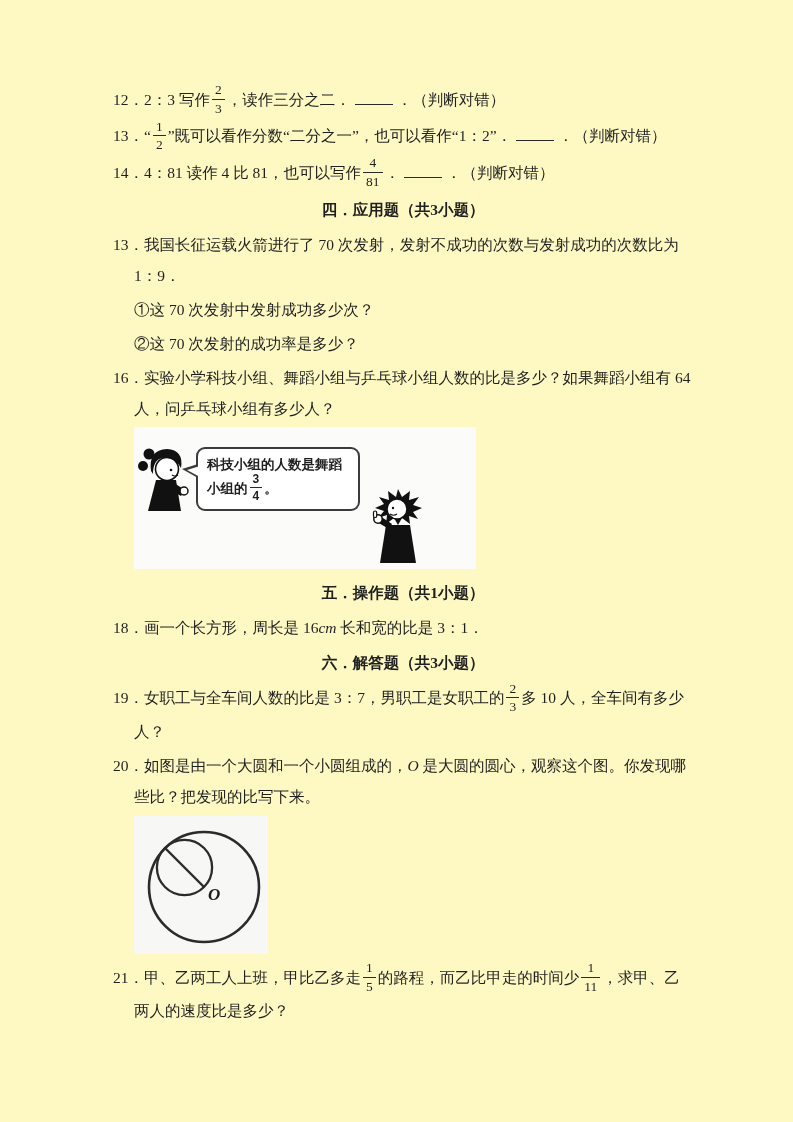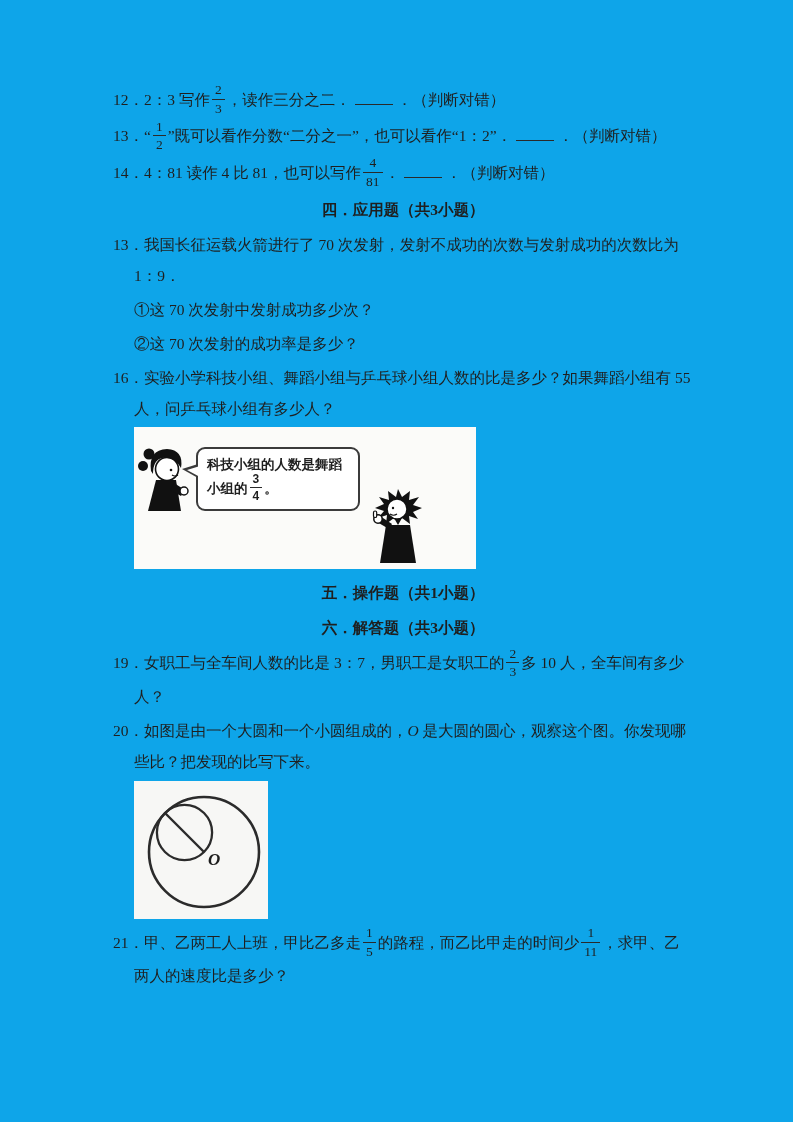--- a/index.html
+++ b/index.html
@@ -1,20 +1,20 @@
 <!DOCTYPE html>
 <html><head>
 <meta charset="utf-8">
 <style>
   html,body { margin:0; padding:0; background:#ffffff; }
   .page {
     position:relative;
     width:793px; height:1122px;
     box-sizing:border-box;
-    background:#0ea5e9;
+    background:#fef9c3;
     padding:84px 100px 35px 113px;
     font-family:"Liberation Serif","DejaVu Serif",serif;
     color:#1f1f1f;
     font-size:15.5px;
     overflow:hidden;
   }
   p { margin:0 0 3px 0; line-height:31px; }
   .q   { padding-left:21px; text-indent:-21px; }
   .sub { padding-left:21px; }
   .sec { font-weight:bold; margin:4px 0 4px 0;text-align:center; }
@@ -75,21 +75,21 @@
   <p class="q"><span class="qnum">13．</span><span>“<span class="frac"><span class="fnum">1</span><span class="fden">2</span></span>”既可以看作分数“二分之一”，也可以看作“1：2”．<span class="blank"></span>．（判断对错）</span></p>
 
   <p class="q"><span class="qnum">14．</span><span>4：81 读作 4 比 81，也可以写作<span class="frac"><span class="fnum">4</span><span class="fden">81</span></span>．<span class="blank"></span>．（判断对错）</span></p>
 
   <p class="sec">四．应用题（共3小题）</p>
 
   <p class="q"><span class="qnum">13．</span><span>我国长征运载火箭进行了 70 次发射，发射不成功的次数与发射成功的次数比为 1：9．</span></p>
   <p class="sub">①这 70 次发射中发射成功多少次？</p>
   <p class="sub">②这 70 次发射的成功率是多少？</p>
 
-  <p class="q"><span class="qnum">16．</span><span>实验小学科技小组、舞蹈小组与乒乓球小组人数的比是多少？如果舞蹈小组有 55 人，问乒乓球小组有多少人？</span></p>
+  <p class="q"><span class="qnum">16．</span><span>实验小学科技小组、舞蹈小组与乒乓球小组人数的比是多少？如果舞蹈小组有 64 人，问乒乓球小组有多少人？</span></p>
 
   <div class="illus">
     <svg class="girl-svg" width="56" height="72" viewBox="0 0 56 72" aria-hidden="true">
       <circle cx="7" cy="23" r="5" fill="#111"></circle>
       <circle cx="13" cy="11" r="5.5" fill="#111"></circle>
       <circle cx="31" cy="26" r="11.5" fill="#ffffff" stroke="#111" stroke-width="1.6"></circle>
       <path d="M15 28 Q12 7 31 6 Q48 7 45 25 Q38 13 26 15 Q17 17 17 31 Z" fill="#111"></path>
       <circle cx="35" cy="27" r="1.3" fill="#111"></circle>
       <path d="M36 32 q3 2 6 0" stroke="#111" fill="none" stroke-width="1.2"></path>
       <path d="M20 37 L40 37 L45 68 L12 68 Z" fill="#111"></path>
@@ -112,20 +112,21 @@
       <path d="M14 38 L38 38 L44 76 L8 76 Z" fill="#111"></path>
       <path d="M17 42 L5 35 L8 29 L20 37 Z" fill="#111"></path>
       <circle cx="6" cy="32" r="4.2" fill="#ffffff" stroke="#111" stroke-width="1.5"></circle>
       <rect x="1.5" y="24" width="3.2" height="6.5" rx="1.6" fill="#ffffff" stroke="#111" stroke-width="1.2"></rect>
     </svg>
   </div>
 
 
   <p class="sec">五．操作题（共1小题）</p>
 
+  <p class="q"><span class="qnum">18．</span><span>画一个长方形，周长是 16<i>cm</i> 长和宽的比是 3：1．</span></p>
 
   <p class="sec">六．解答题（共3小题）</p>
 
   <p class="q"><span class="qnum">19．</span><span>女职工与全车间人数的比是 3：7，男职工是女职工的<span class="frac"><span class="fnum">2</span><span class="fden">3</span></span>多 10 人，全车间有多少人？</span></p>
 
   <p class="q"><span class="qnum">20．</span><span>如图是由一个大圆和一个小圆组成的，<i>O</i> 是大圆的圆心，观察这个图。你发现哪些比？把发现的比写下来。</span></p>
 
   <div class="circlefig">
     <svg width="134" height="138" viewBox="0 0 134 138" aria-hidden="false">
       <circle cx="70" cy="71" r="55" fill="none" stroke="#2b2b2b" stroke-width="2.6"></circle>

